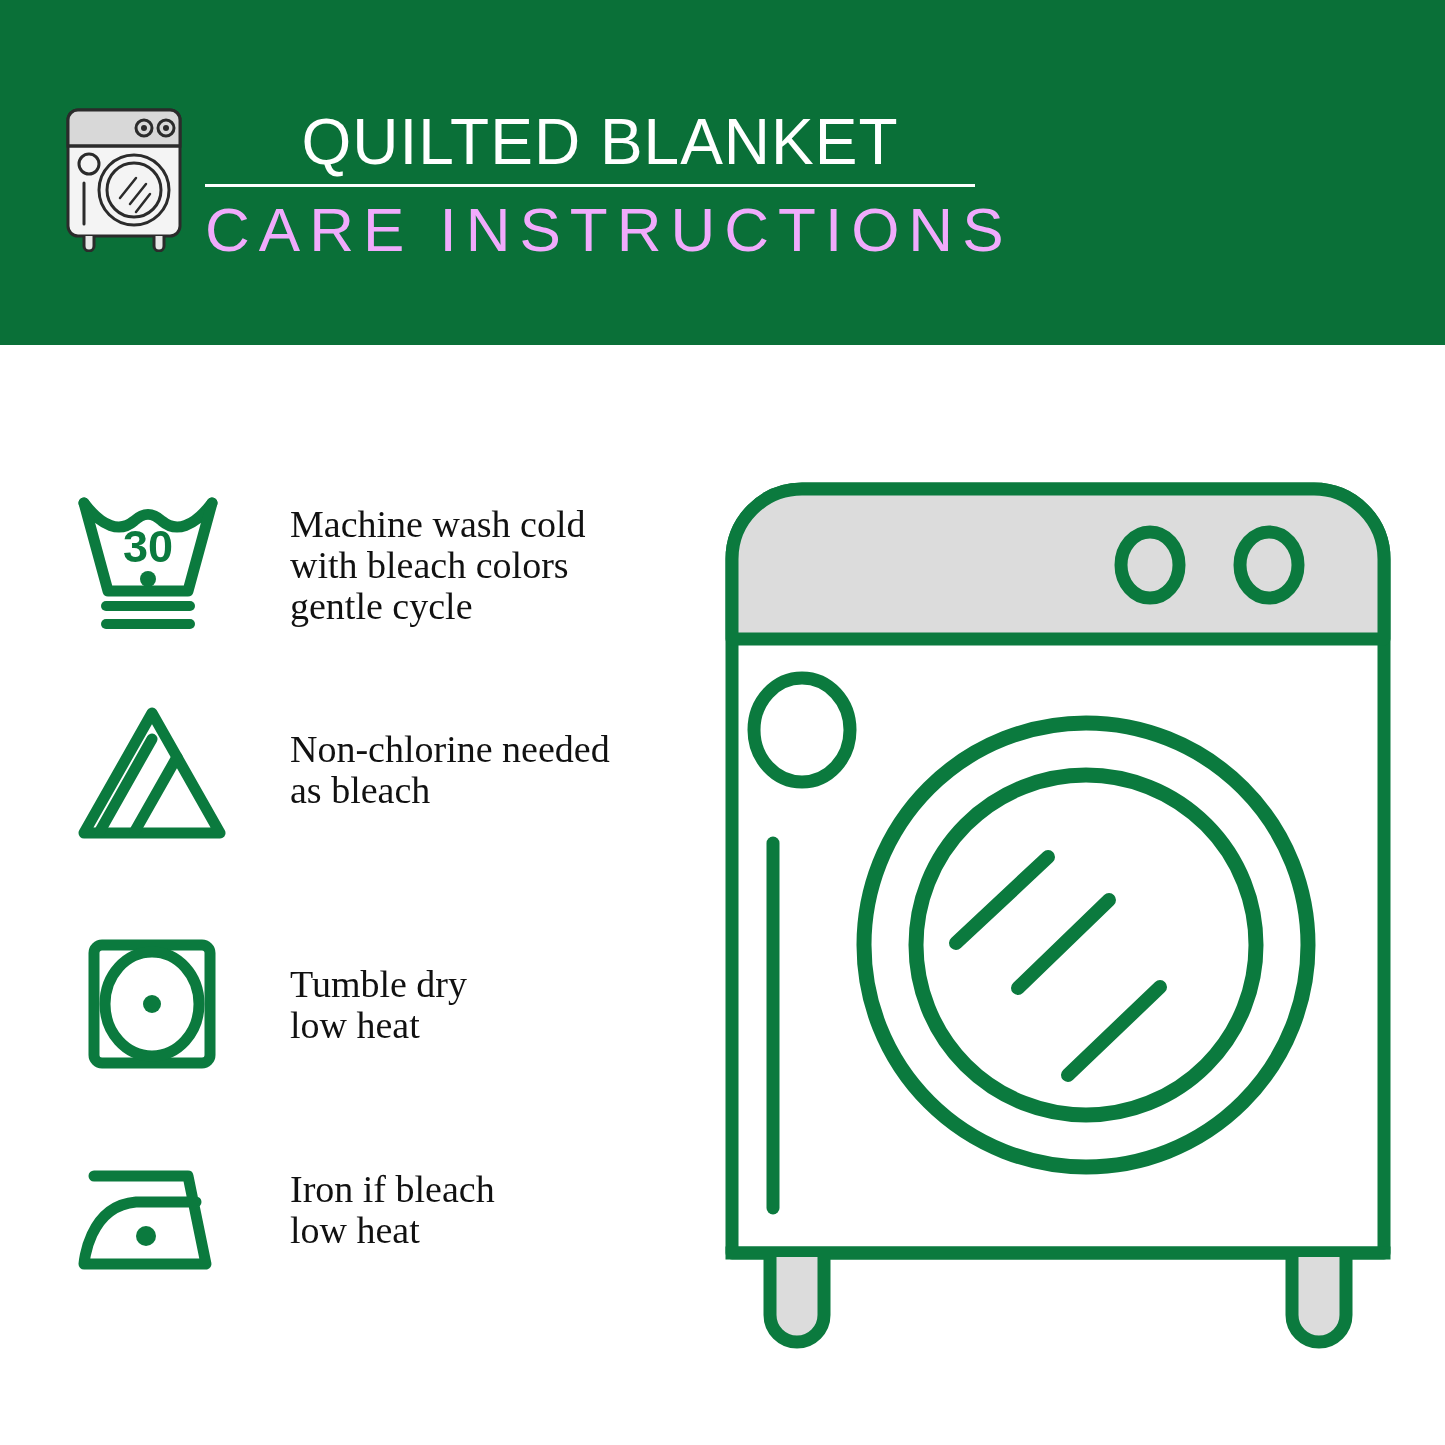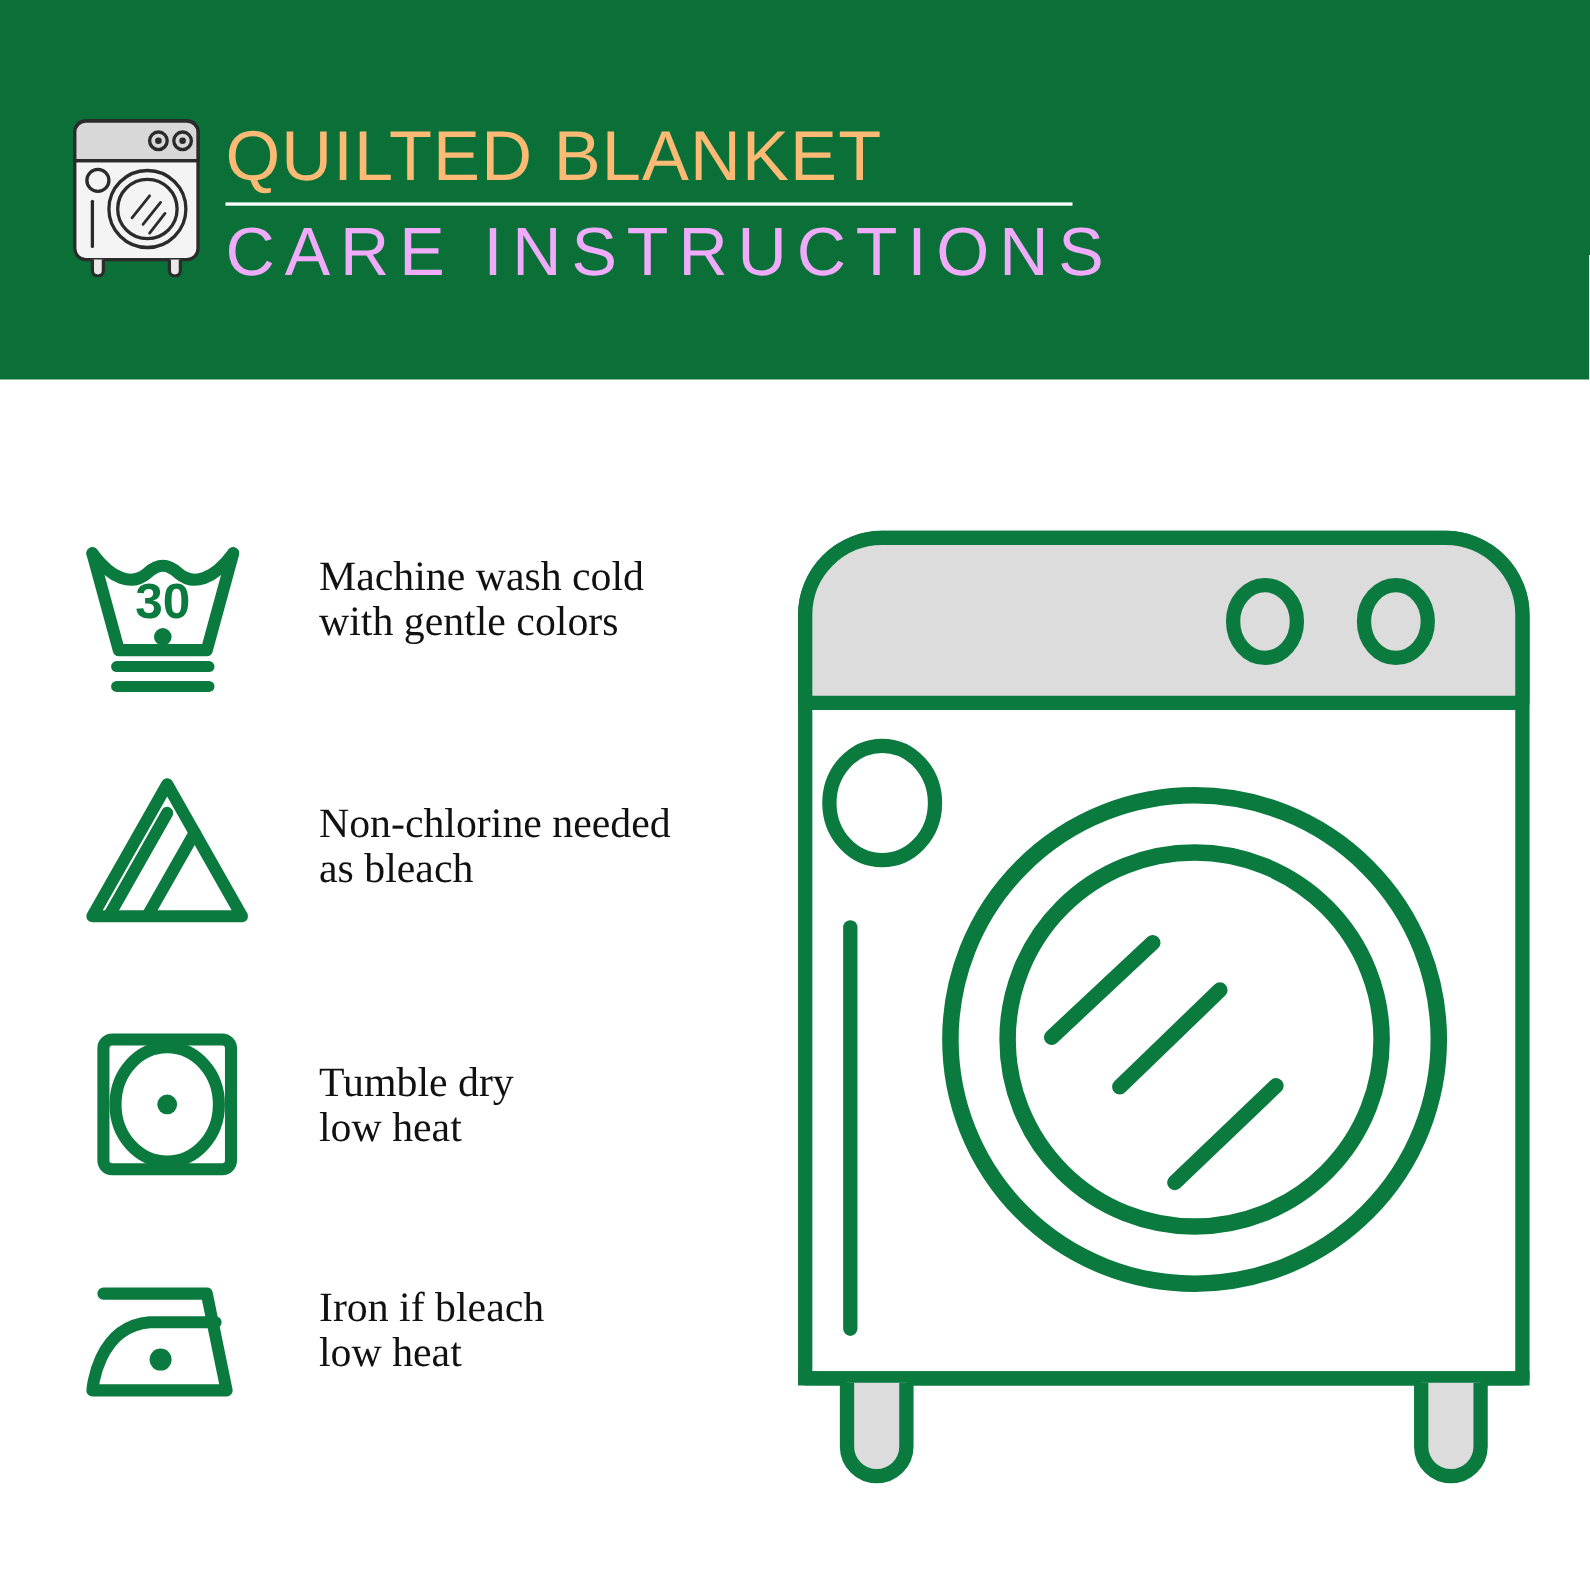--- a/index.html
+++ b/index.html
@@ -33,27 +33,28 @@
     width: 124px;
     height: 148px;
   }
   #header-text-block {
     position: absolute;
     left: 205px;
     top: 104px;
     width: 790px;
   }
   #title-main {
-    color: #fdba74;
+    color: #ffffff;
     font-size: 64px;
     font-weight: 300;
     letter-spacing: 1px;
     line-height: 76px;
     white-space: nowrap;
     font-family: "Liberation Sans", sans-serif;
+    text-align: center;
   }
   #title-rule {
     margin-top: 4px;
     margin-bottom: 6px;
     height: 3px;
     background: #ffffff;
     width: 770px;
   }
   #title-sub {
     color: #f0abfc;
@@ -157,21 +158,22 @@
         <path d="M12 16 C 30 40, 48 46, 62 34 C 72 25, 80 25, 90 34 C 104 46, 122 40, 140 16"></path>
         <path d="M12 16 L 36 104 L 116 104 L 140 16"></path>
       </g>
       <text x="76" y="75" fill="#0b7a3e" font-size="45" font-weight="700" text-anchor="middle" font-family="'Liberation Sans', sans-serif">30</text>
       <circle cx="76" cy="92" r="8" fill="#0b7a3e"></circle>
       <line x1="34" y1="119" x2="118" y2="119" stroke="#0b7a3e" stroke-width="10" stroke-linecap="round"></line>
       <line x1="34" y1="137" x2="118" y2="137" stroke="#0b7a3e" stroke-width="10" stroke-linecap="round"></line>
     </svg>
     <div id="txt-0" class="care-text">
       <div>Machine wash cold</div>
-      <div>with gentle colors</div>
+      <div>with bleach colors</div>
+      <div>gentle cycle</div>
     </div>
 
     <svg id="sym-1" class="care-symbol" viewBox="0 0 160 150">
       <g fill="none" stroke="#0b7a3e" stroke-width="11" stroke-linecap="round" stroke-linejoin="round">
         <path d="M80 14 L 148 134 L 12 134 Z"></path>
         <line x1="80" y1="40" x2="28" y2="132"></line>
         <line x1="105" y1="58" x2="63" y2="132"></line>
       </g>
     </svg>
     <div id="txt-1" class="care-text">

